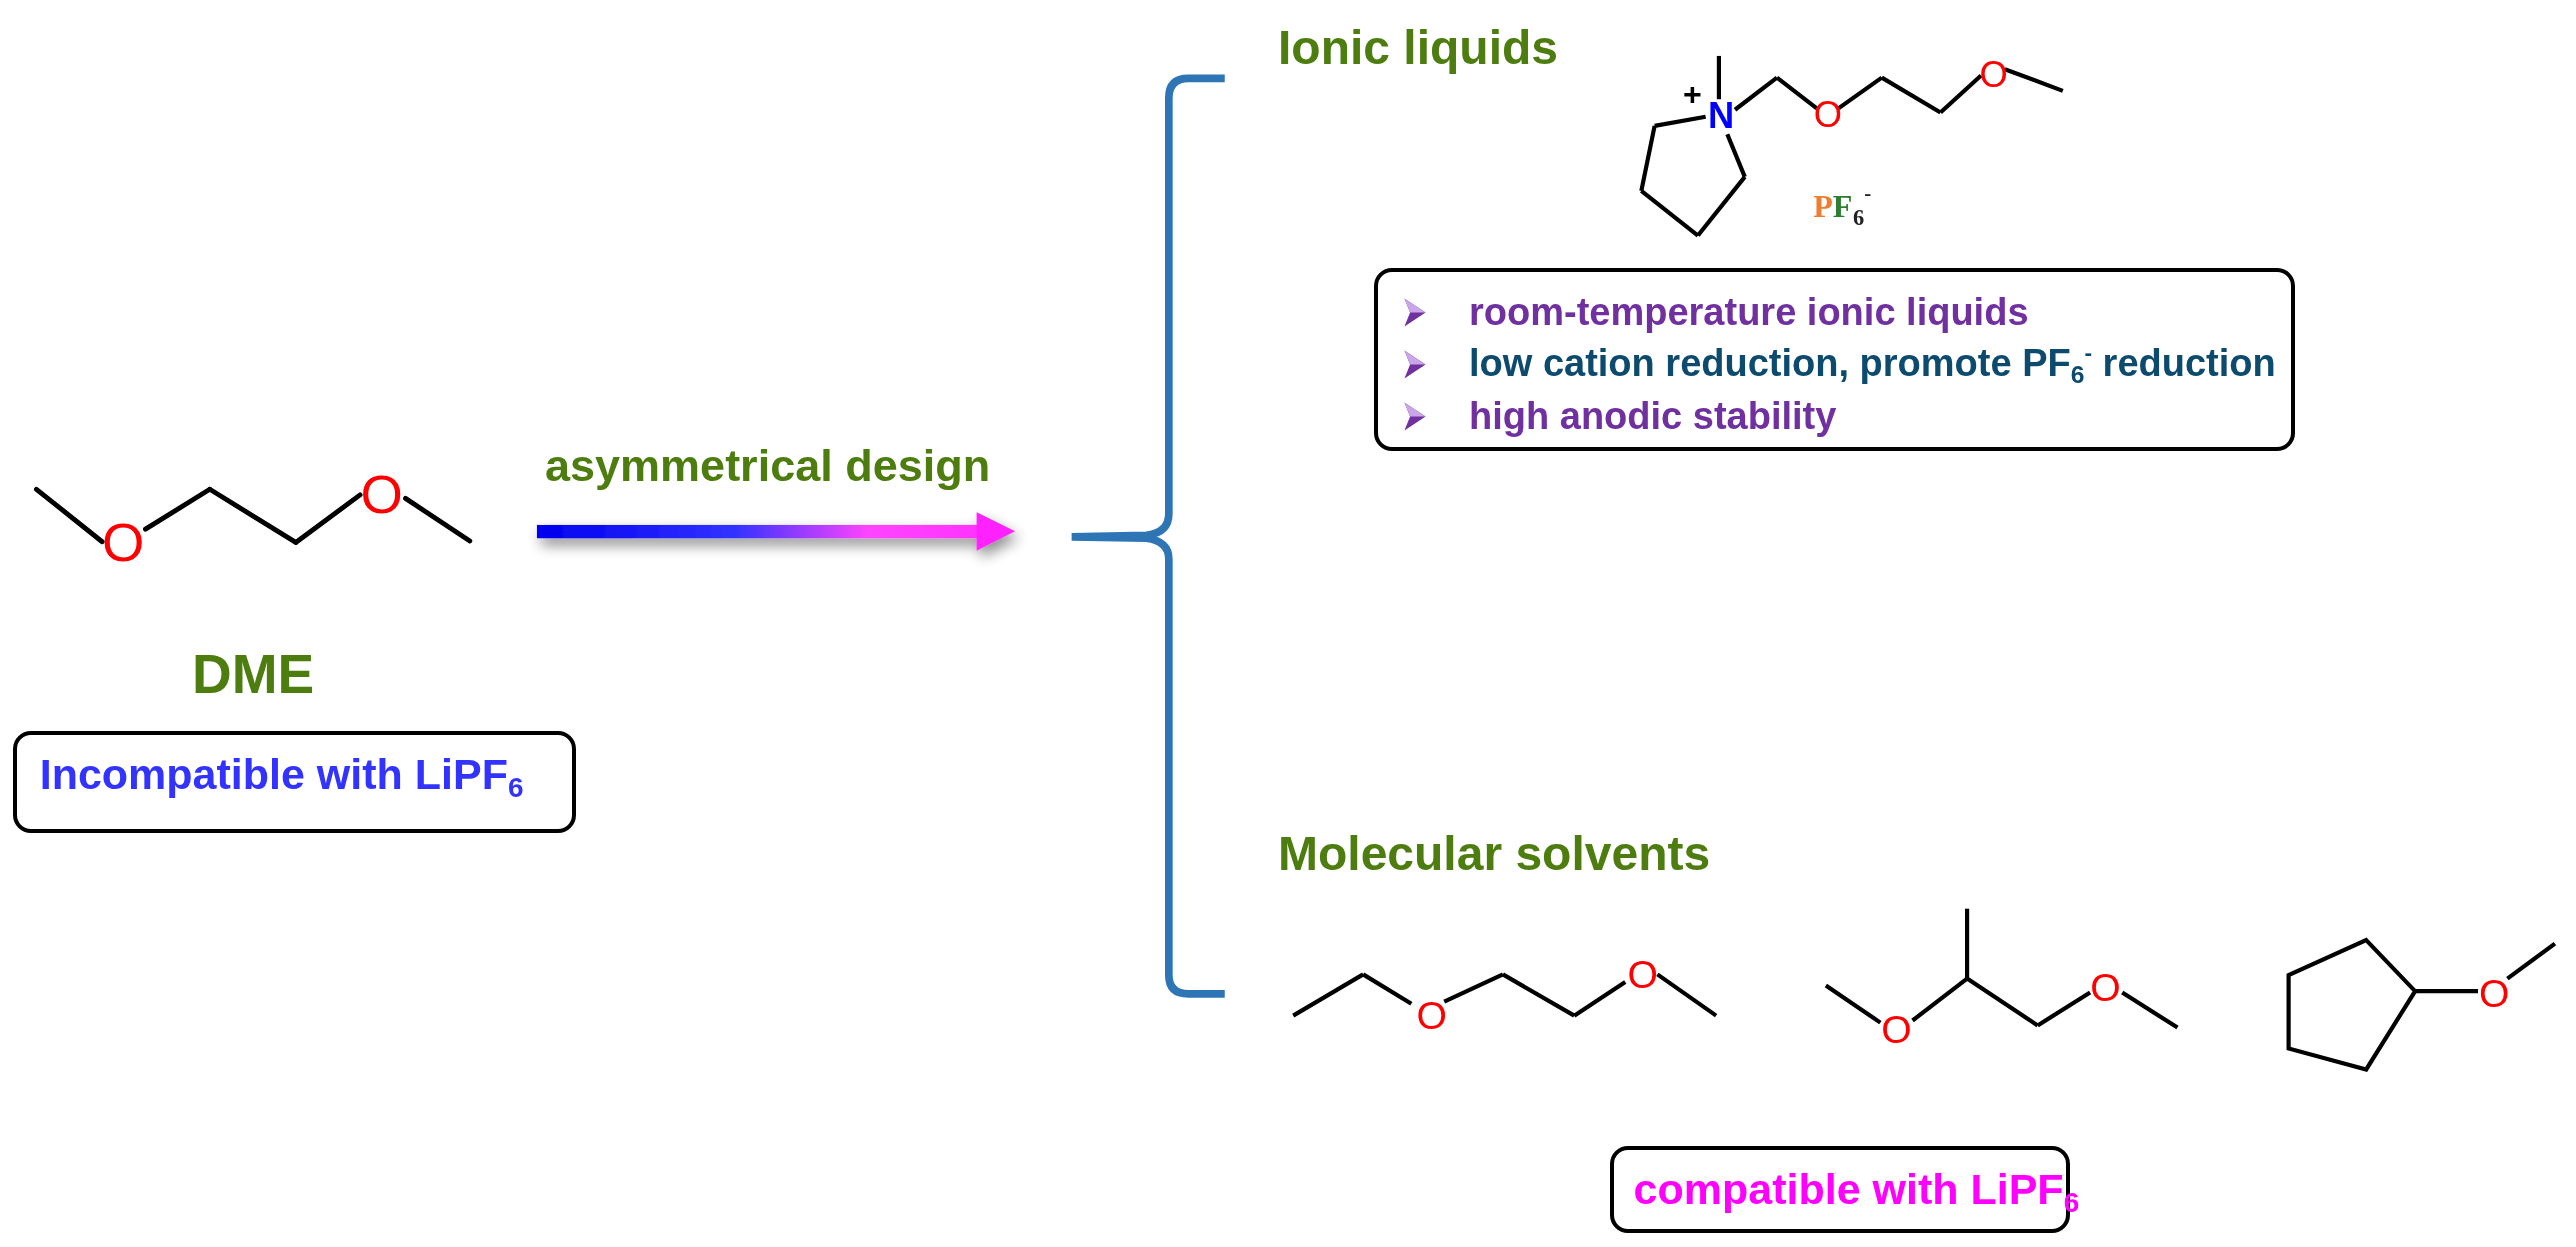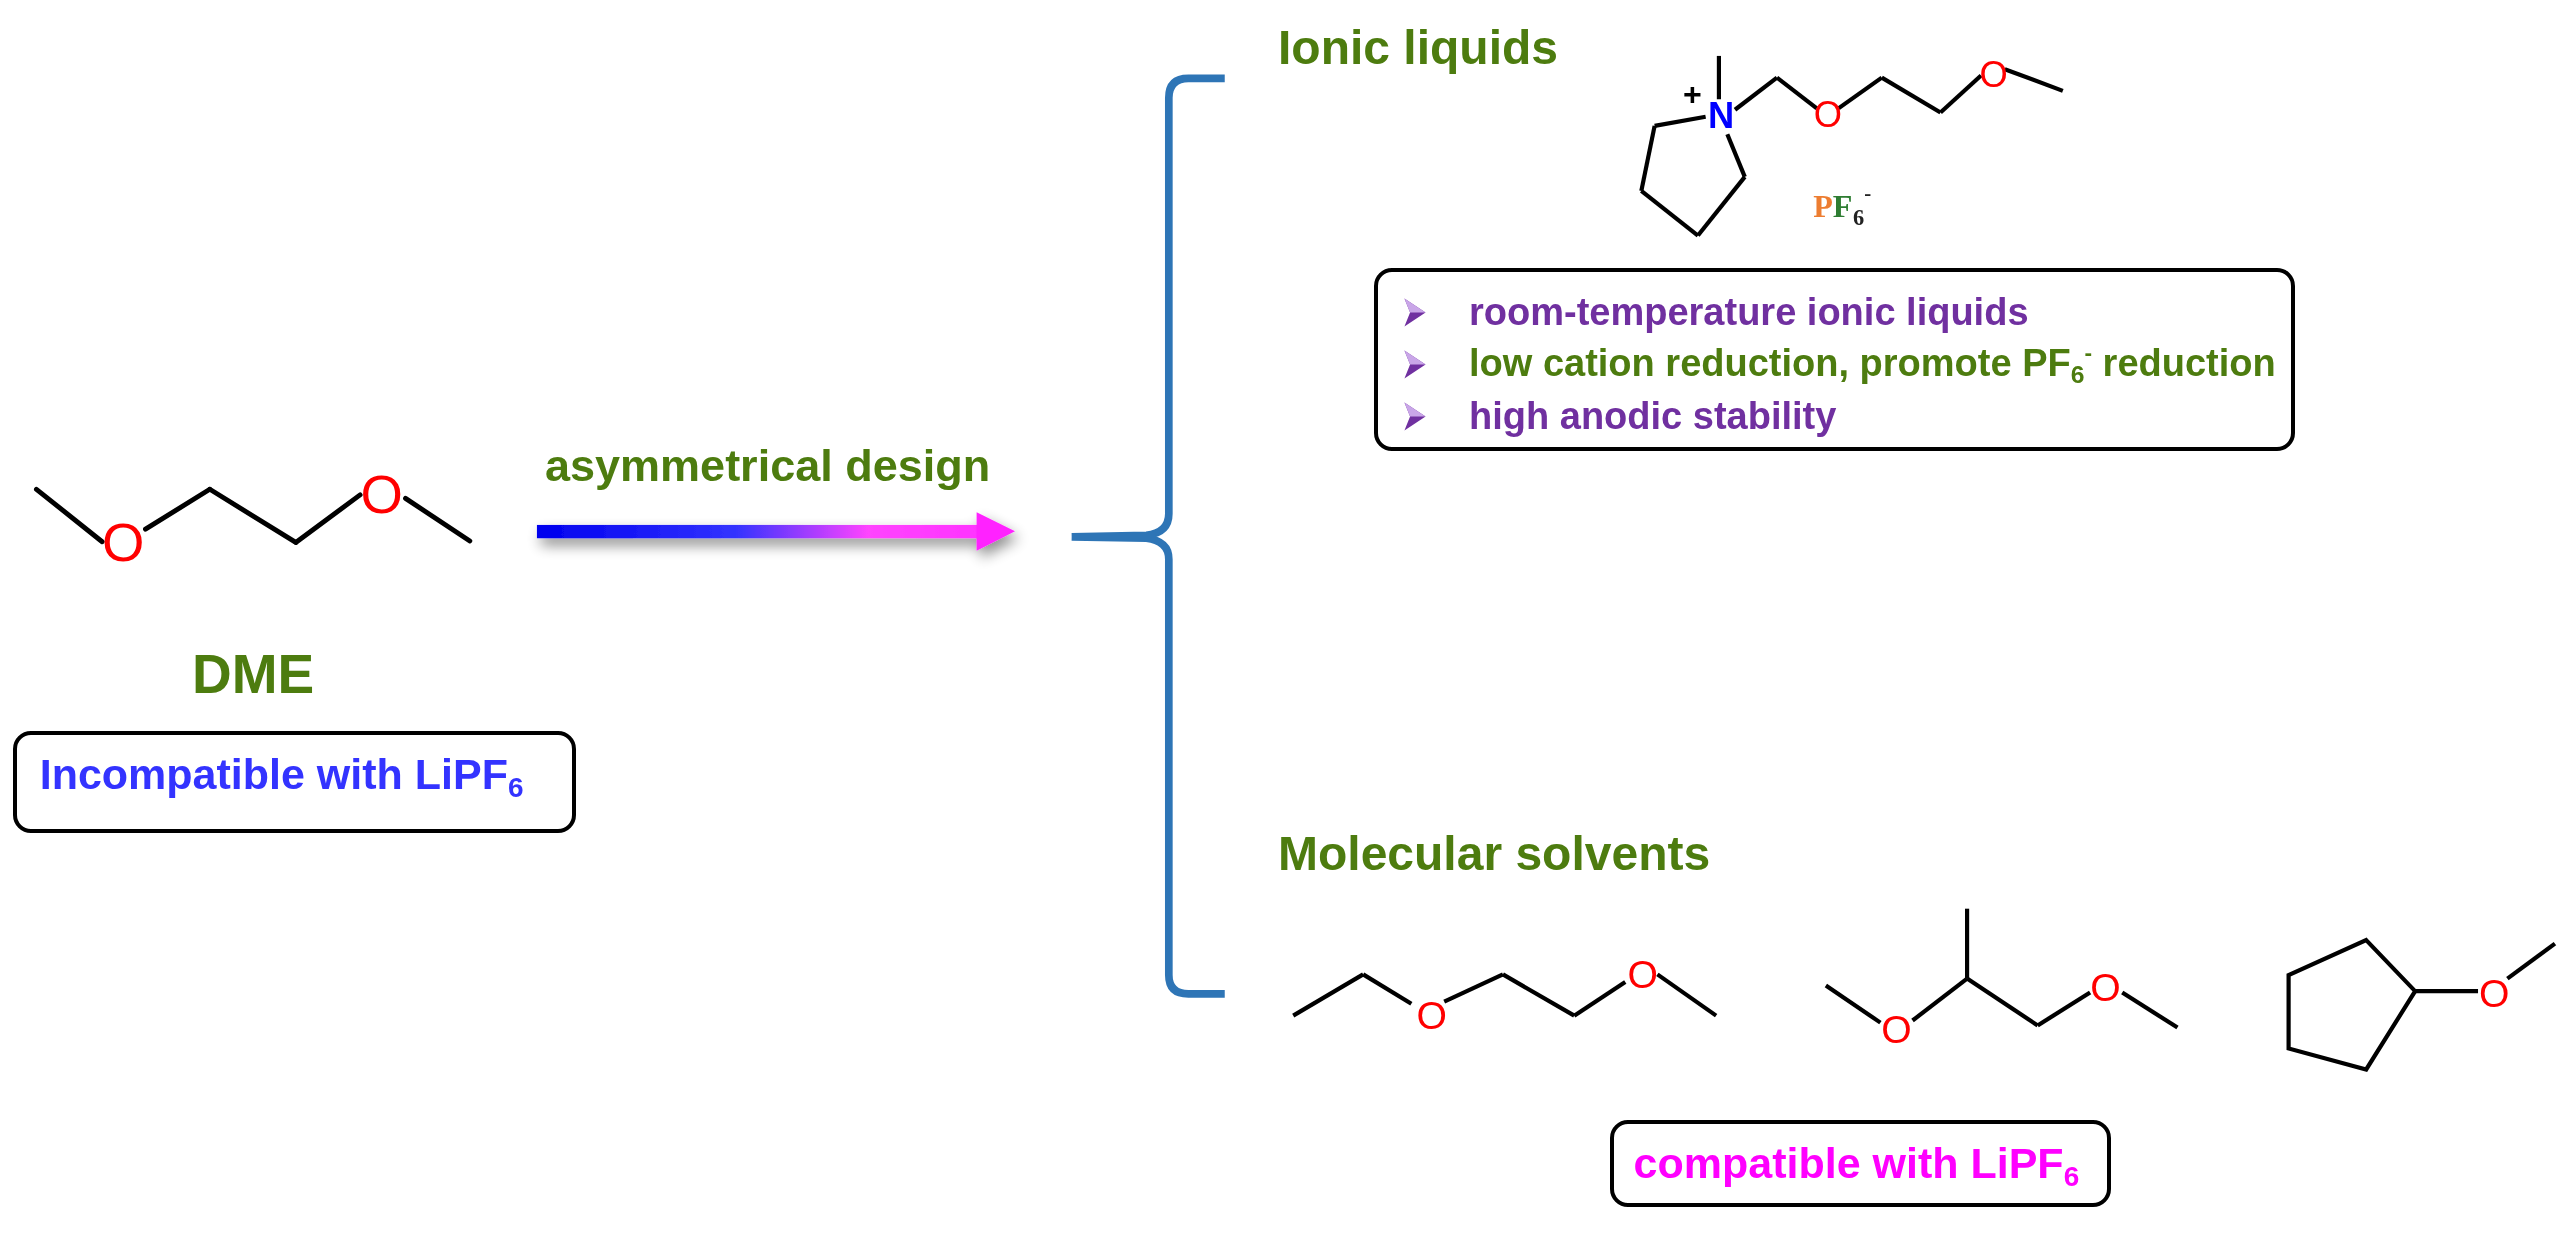--- a/index.html
+++ b/index.html
@@ -128,37 +128,37 @@
 
 <div class="box" style="left:1374px; top:268px; width:921px; height:183px; padding:14px 0 0 25px;">
   <ul class="bullet-list">
     <li class="bullet-item" style="color: rgb(112, 48, 160);">
       <svg class="bullet-arrow" viewBox="0 0 34 44">
           <polygon points="2,2 32,22 2,42 10,22" fill="#7030a0"></polygon>
           <polygon points="2,2 32,22 10,22" fill="#c9a6e8"></polygon>
         </svg>
       <span>room-temperature ionic liquids</span>
     </li>
-    <li class="bullet-item" style="color: #4d7c0f;">
+    <li class="bullet-item" style="color: #0c4a6e;">
       <svg class="bullet-arrow" viewBox="0 0 34 44">
           <polygon points="2,2 32,22 2,42 10,22" fill="#7030a0"></polygon>
           <polygon points="2,2 32,22 10,22" fill="#c9a6e8"></polygon>
         </svg>
       <span><span>low cation reduction, promote PF</span><sub>6</sub><sup>-</sup><span style="white-space:pre"> reduction</span></span>
     </li>
     <li class="bullet-item" style="color: rgb(112, 48, 160);">
       <svg class="bullet-arrow" viewBox="0 0 34 44">
           <polygon points="2,2 32,22 2,42 10,22" fill="#7030a0"></polygon>
           <polygon points="2,2 32,22 10,22" fill="#c9a6e8"></polygon>
         </svg>
       <span>high anodic stability</span>
     </li>
   </ul>
 </div>
 
 <div class="abs title" style="left:1278px; top:826px;">Molecular solvents</div>
 
-<div class="box" style="left:1610px; top:1120px; width:501px; height:87px;">
+<div class="box" style="left:1610px; top:1146px; width:460px; height:87px;">
   <div class="compat-text" style="left:19.6px; top:15.4px; color:#ff00ff;">
     <span>compatible with LiPF</span><sub>6</sub>
   </div>
 </div>
 
 
 </body></html>

